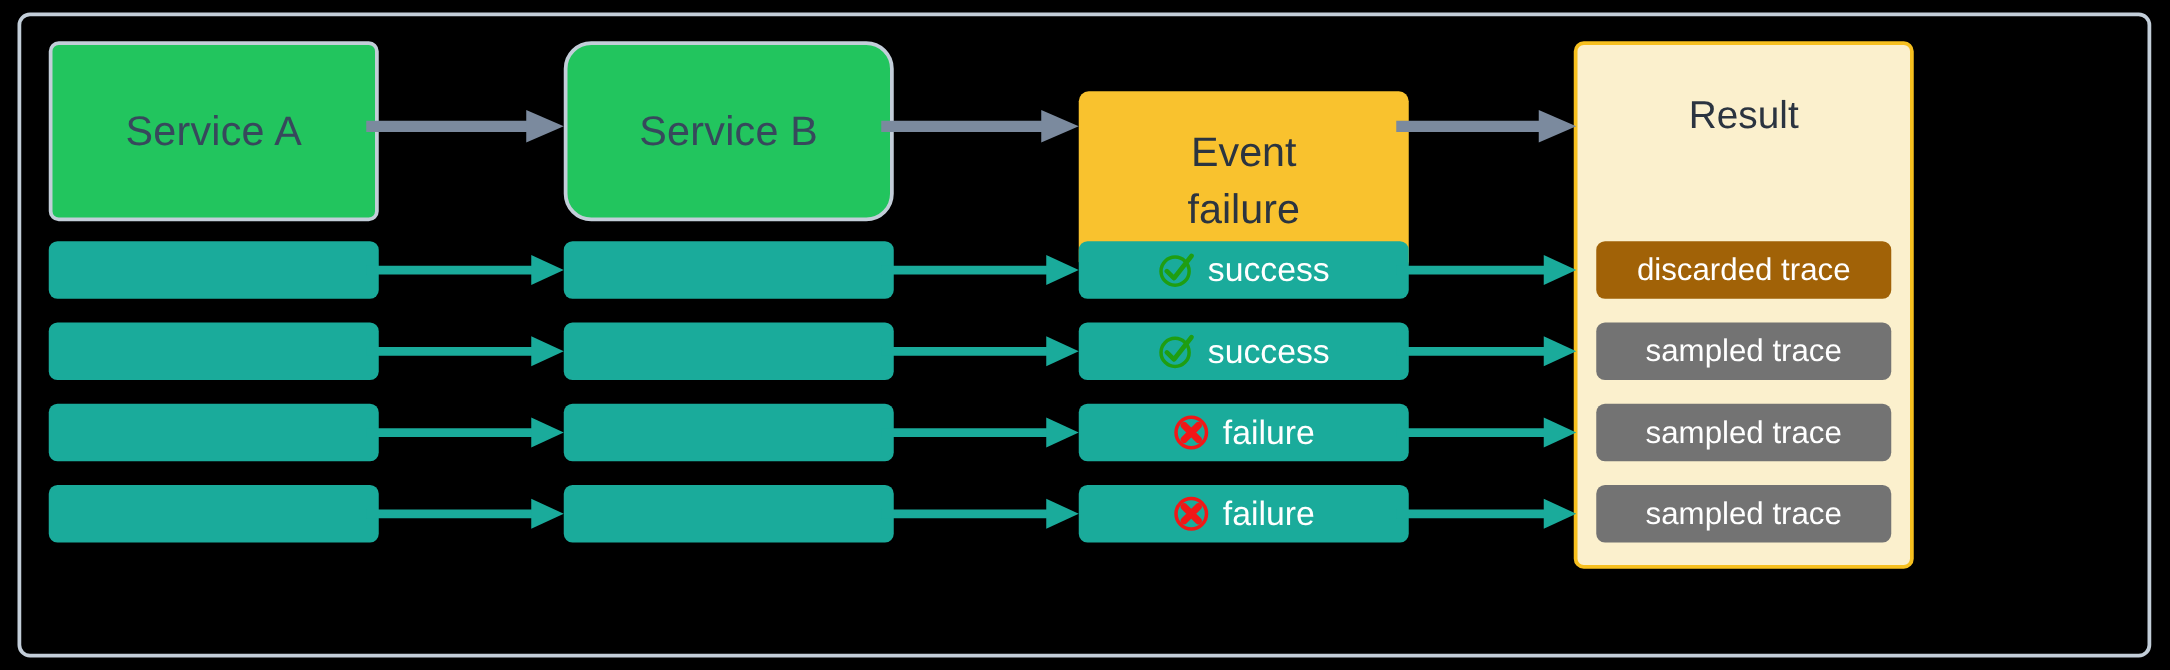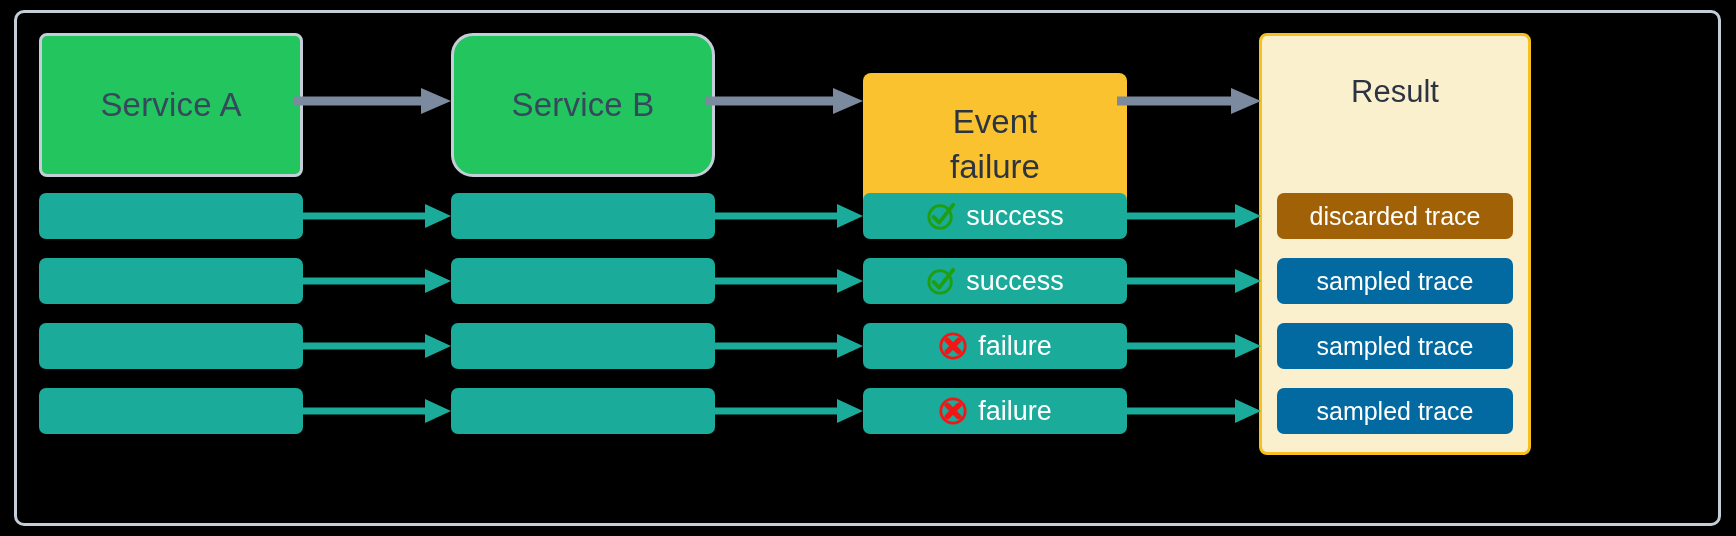--- a/index.html
+++ b/index.html
@@ -92,21 +92,21 @@
     position: absolute;
     left: 18px; width: 236px;
     border-radius: 7px;
     display: flex;
     align-items: center;
     justify-content: center;
     color: #ffffff;
     font-size: 25px;
   }
   .result-chip.discarded { background: #a16207; }
-  .result-chip.sampled   { background: #0369a1; }
+  .result-chip.sampled   { background: #737373; }
 
   
   .arrow-svg { position: absolute; overflow: visible; }
 
   
   .status-icon { width: 30px; height: 30px; flex: 0 0 30px; display: block; }
 </style>
 </head>
 <body>
 

